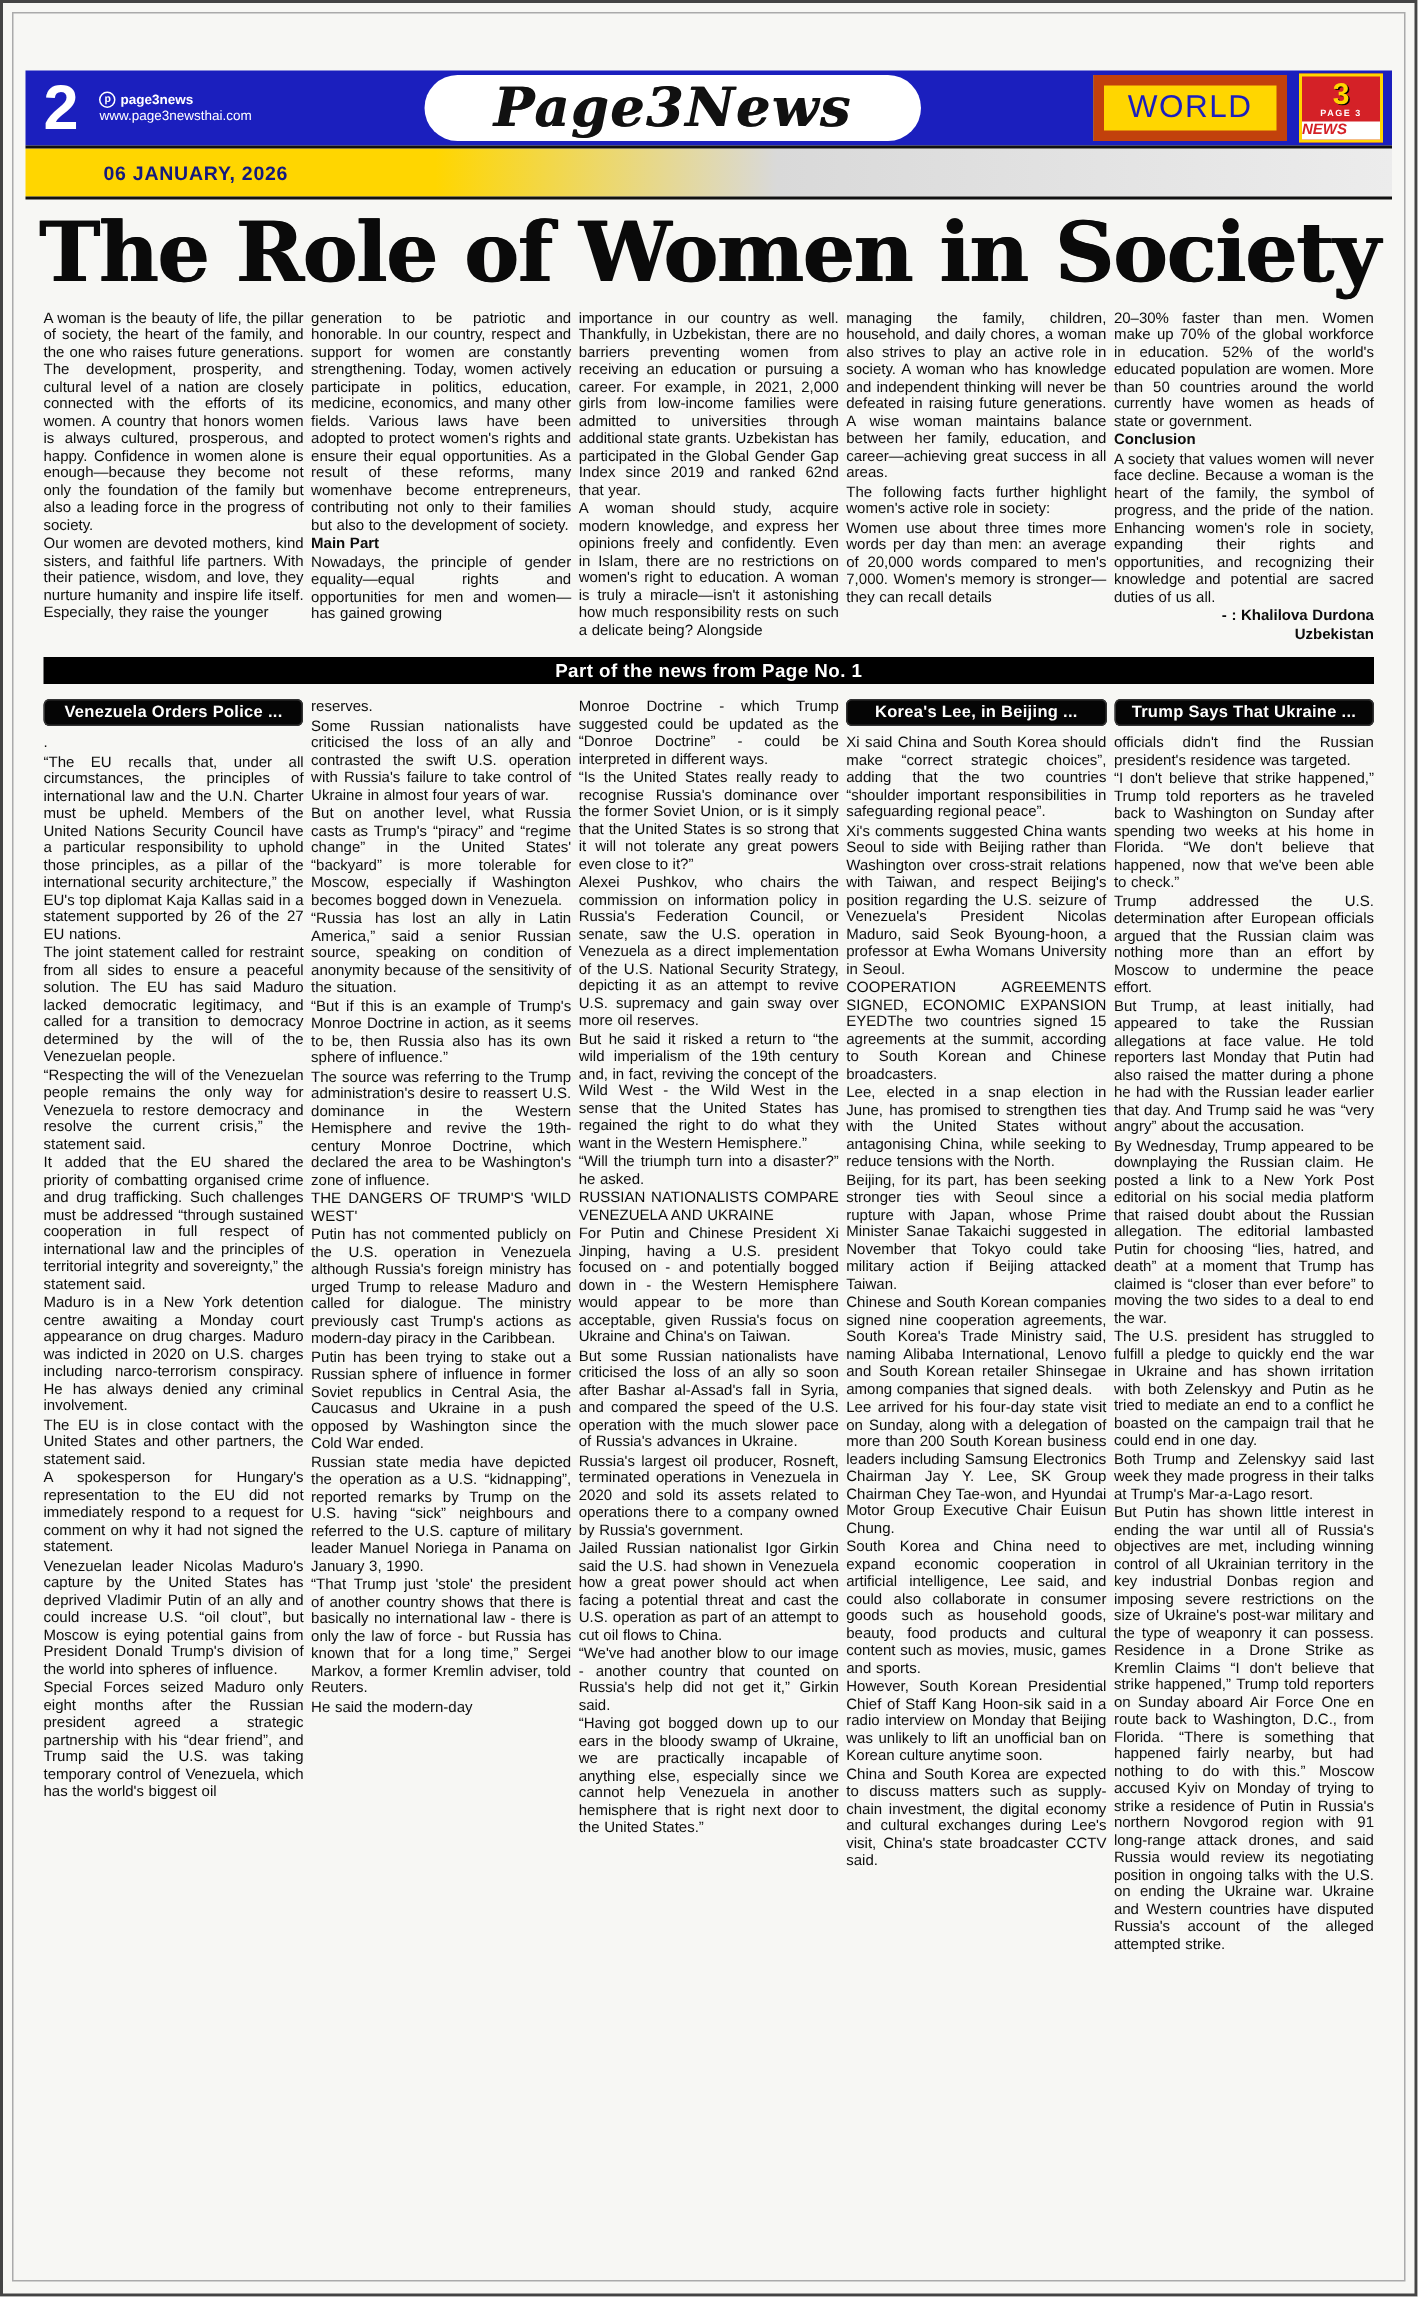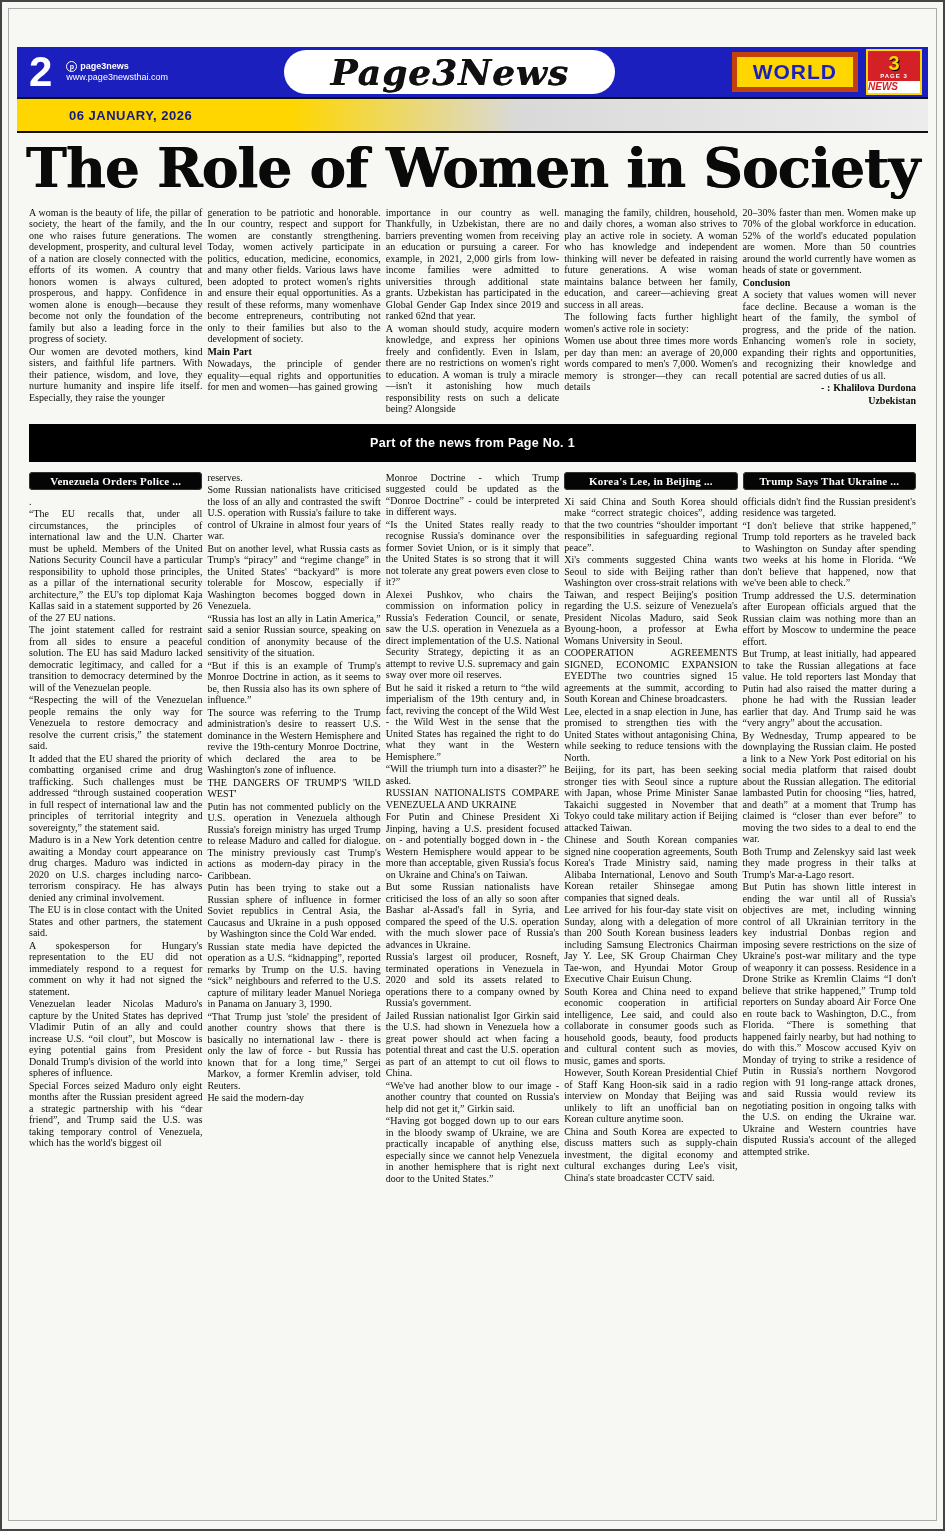--- a/index.html
+++ b/index.html
@@ -24,22 +24,22 @@
     font-size:7px; line-height:10px; text-align:center; color:#fff;
   }
   .masthead-wrap { flex:1; display:flex; justify-content:center; }
   .masthead {
     background:#fff; border-radius:26px; padding:1px 46px;
     font-family:"DejaVu Serif", serif; font-weight:700; font-style:italic;
     font-size:36px; color:#111; letter-spacing:1px;
     text-shadow:0.5px 0 #111;
   }
   .world-badge {
-    background:#ffd600; color:#1b1fbe; font-weight:700; font-size:21px;
-    padding:3px 16px; border:5px solid #c2410c; letter-spacing:1px;
+    background:#ffd600; color:#1b1fbe; font-weight:400; font-size:21px;
+    padding:3px 16px; border:7px solid #c2410c; letter-spacing:1px;
   }
   .logo-box { width:56px; height:46px; border:2px solid #ffd600; background:#d42127; display:flex; flex-direction:column; }
   .logo-top { flex:1; display:flex; flex-direction:column; align-items:center; justify-content:center; line-height:1; }
   .logo-3 { color:#ffd600; font-weight:700; font-size:20px; text-shadow:1px 1px 0 #000; }
   .logo-page3 { color:#fff; font-size:6px; font-weight:700; letter-spacing:1px; }
   .logo-news-strip { background:#fff; text-align:left; font-size:10px; font-weight:700; font-style:italic; color:#d42127; line-height:1.2; }
 
   
   .datebar {
     margin:0 8px; height:36px;
@@ -51,33 +51,33 @@
 
   
   .headline {
     font-family:"DejaVu Serif", serif; font-weight:700; color:#0a0a0a;
     font-size:55px; text-align:center; letter-spacing:-1px;
     margin:6px 10px 10px 10px; line-height:1.05;
     text-shadow:0.6px 0 #0a0a0a;
   }
 
   
-  .cols { display:grid; grid-template-columns:repeat(5,1fr); gap:5px; padding:0 20px;font-family:Liberation Serif, serif; }
+  .cols { display:grid; grid-template-columns:repeat(5,1fr); gap:5px; padding:0 20px; }
   .col { min-width:0; }
   .para {
     font-size:10px; line-height:1.15; text-align:justify; color:#0c0c0c;
     margin:0 0 1px 0; word-spacing:0.3px;
   }
   .para.bold { font-weight:700; }
   .para.right { text-align:right; }
 
   
   .divider-bar {
     margin:8px 20px 10px 20px; background:#000; color:#fff; text-align:center;
-    font-size:12.5px; font-weight:700; padding:12px 0; letter-spacing:0.3px;
+    font-size:12.5px; font-weight:700; padding:2px 0; letter-spacing:0.3px;
   }
 
   
   .col-header {
     background:#050505; color:#fff; text-align:center; font-size:11px; font-weight:700;
     border-radius:4px; padding:3px 2px; margin-bottom:6px; letter-spacing:0.2px;
     box-shadow:inset 0 0 0 1px #333;
   }
 </style>
 </head>
@@ -208,20 +208,21 @@
           </div>
       </div>
       <div class="col">
         <div class="col-header">Trump Says That Ukraine ...</div>
         <div>
             <p class="para">officials didn't find the Russian president's residence was targeted.</p>
             <p class="para">“I don't believe that strike happened,” Trump told reporters as he traveled back to Washington on Sunday after spending two weeks at his home in Florida. “We don't believe that happened, now that we've been able to check.”</p>
             <p class="para">Trump addressed the U.S. determination after European officials argued that the Russian claim was nothing more than an effort by Moscow to undermine the peace effort.</p>
             <p class="para">But Trump, at least initially, had appeared to take the Russian allegations at face value. He told reporters last Monday that Putin had also raised the matter during a phone he had with the Russian leader earlier that day. And Trump said he was “very angry” about the accusation.</p>
             <p class="para">By Wednesday, Trump appeared to be downplaying the Russian claim. He posted a link to a New York Post editorial on his social media platform that raised doubt about the Russian allegation. The editorial lambasted Putin for choosing “lies, hatred, and death” at a moment that Trump has claimed is “closer than ever before” to moving the two sides to a deal to end the war.</p>
+            <p class="para">The U.S. president has struggled to fulfill a pledge to quickly end the war in Ukraine and has shown irritation with both Zelenskyy and Putin as he tried to mediate an end to a conflict he boasted on the campaign trail that he could end in one day.</p>
             <p class="para">Both Trump and Zelenskyy said last week they made progress in their talks at Trump's Mar-a-Lago resort.</p>
             <p class="para">But Putin has shown little interest in ending the war until all of Russia's objectives are met, including winning control of all Ukrainian territory in the key industrial Donbas region and imposing severe restrictions on the size of Ukraine's post-war military and the type of weaponry it can possess. Residence in a Drone Strike as Kremlin Claims “I don't believe that strike happened,” Trump told reporters on Sunday aboard Air Force One en route back to Washington, D.C., from Florida. “There is something that happened fairly nearby, but had nothing to do with this.” Moscow accused Kyiv on Monday of trying to strike a residence of Putin in Russia's northern Novgorod region with 91 long-range attack drones, and said Russia would review its negotiating position in ongoing talks with the U.S. on ending the Ukraine war. Ukraine and Western countries have disputed Russia's account of the alleged attempted strike.</p>
           </div>
       </div>
     </section>
 
   </div>
 </div>
 
 </body></html>

